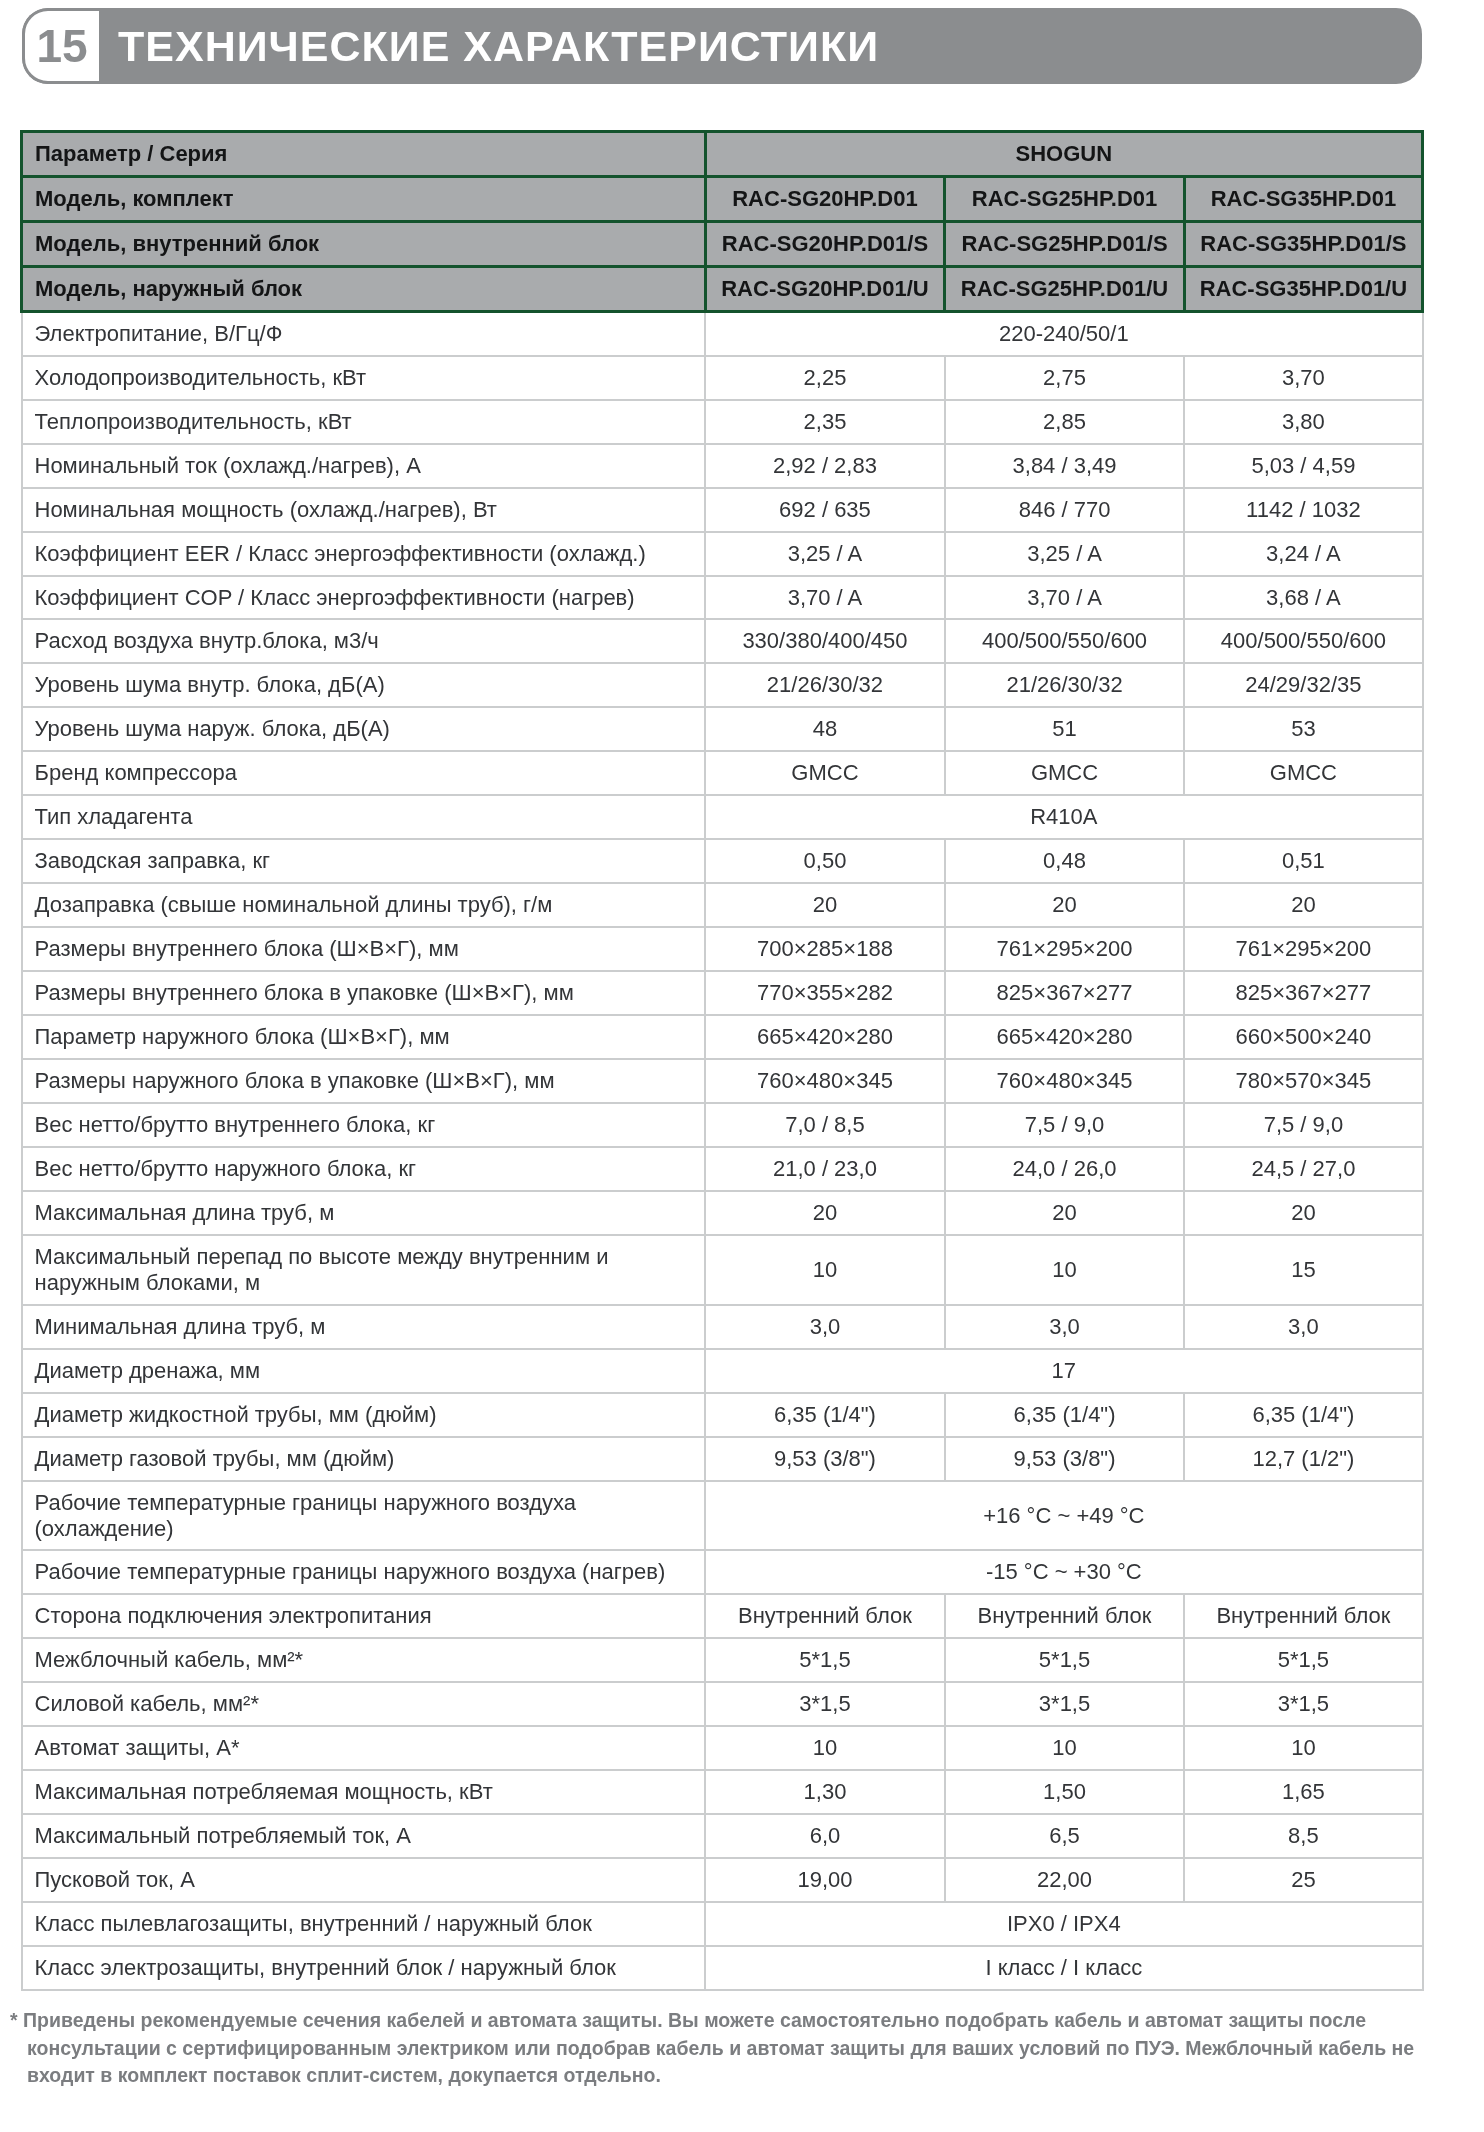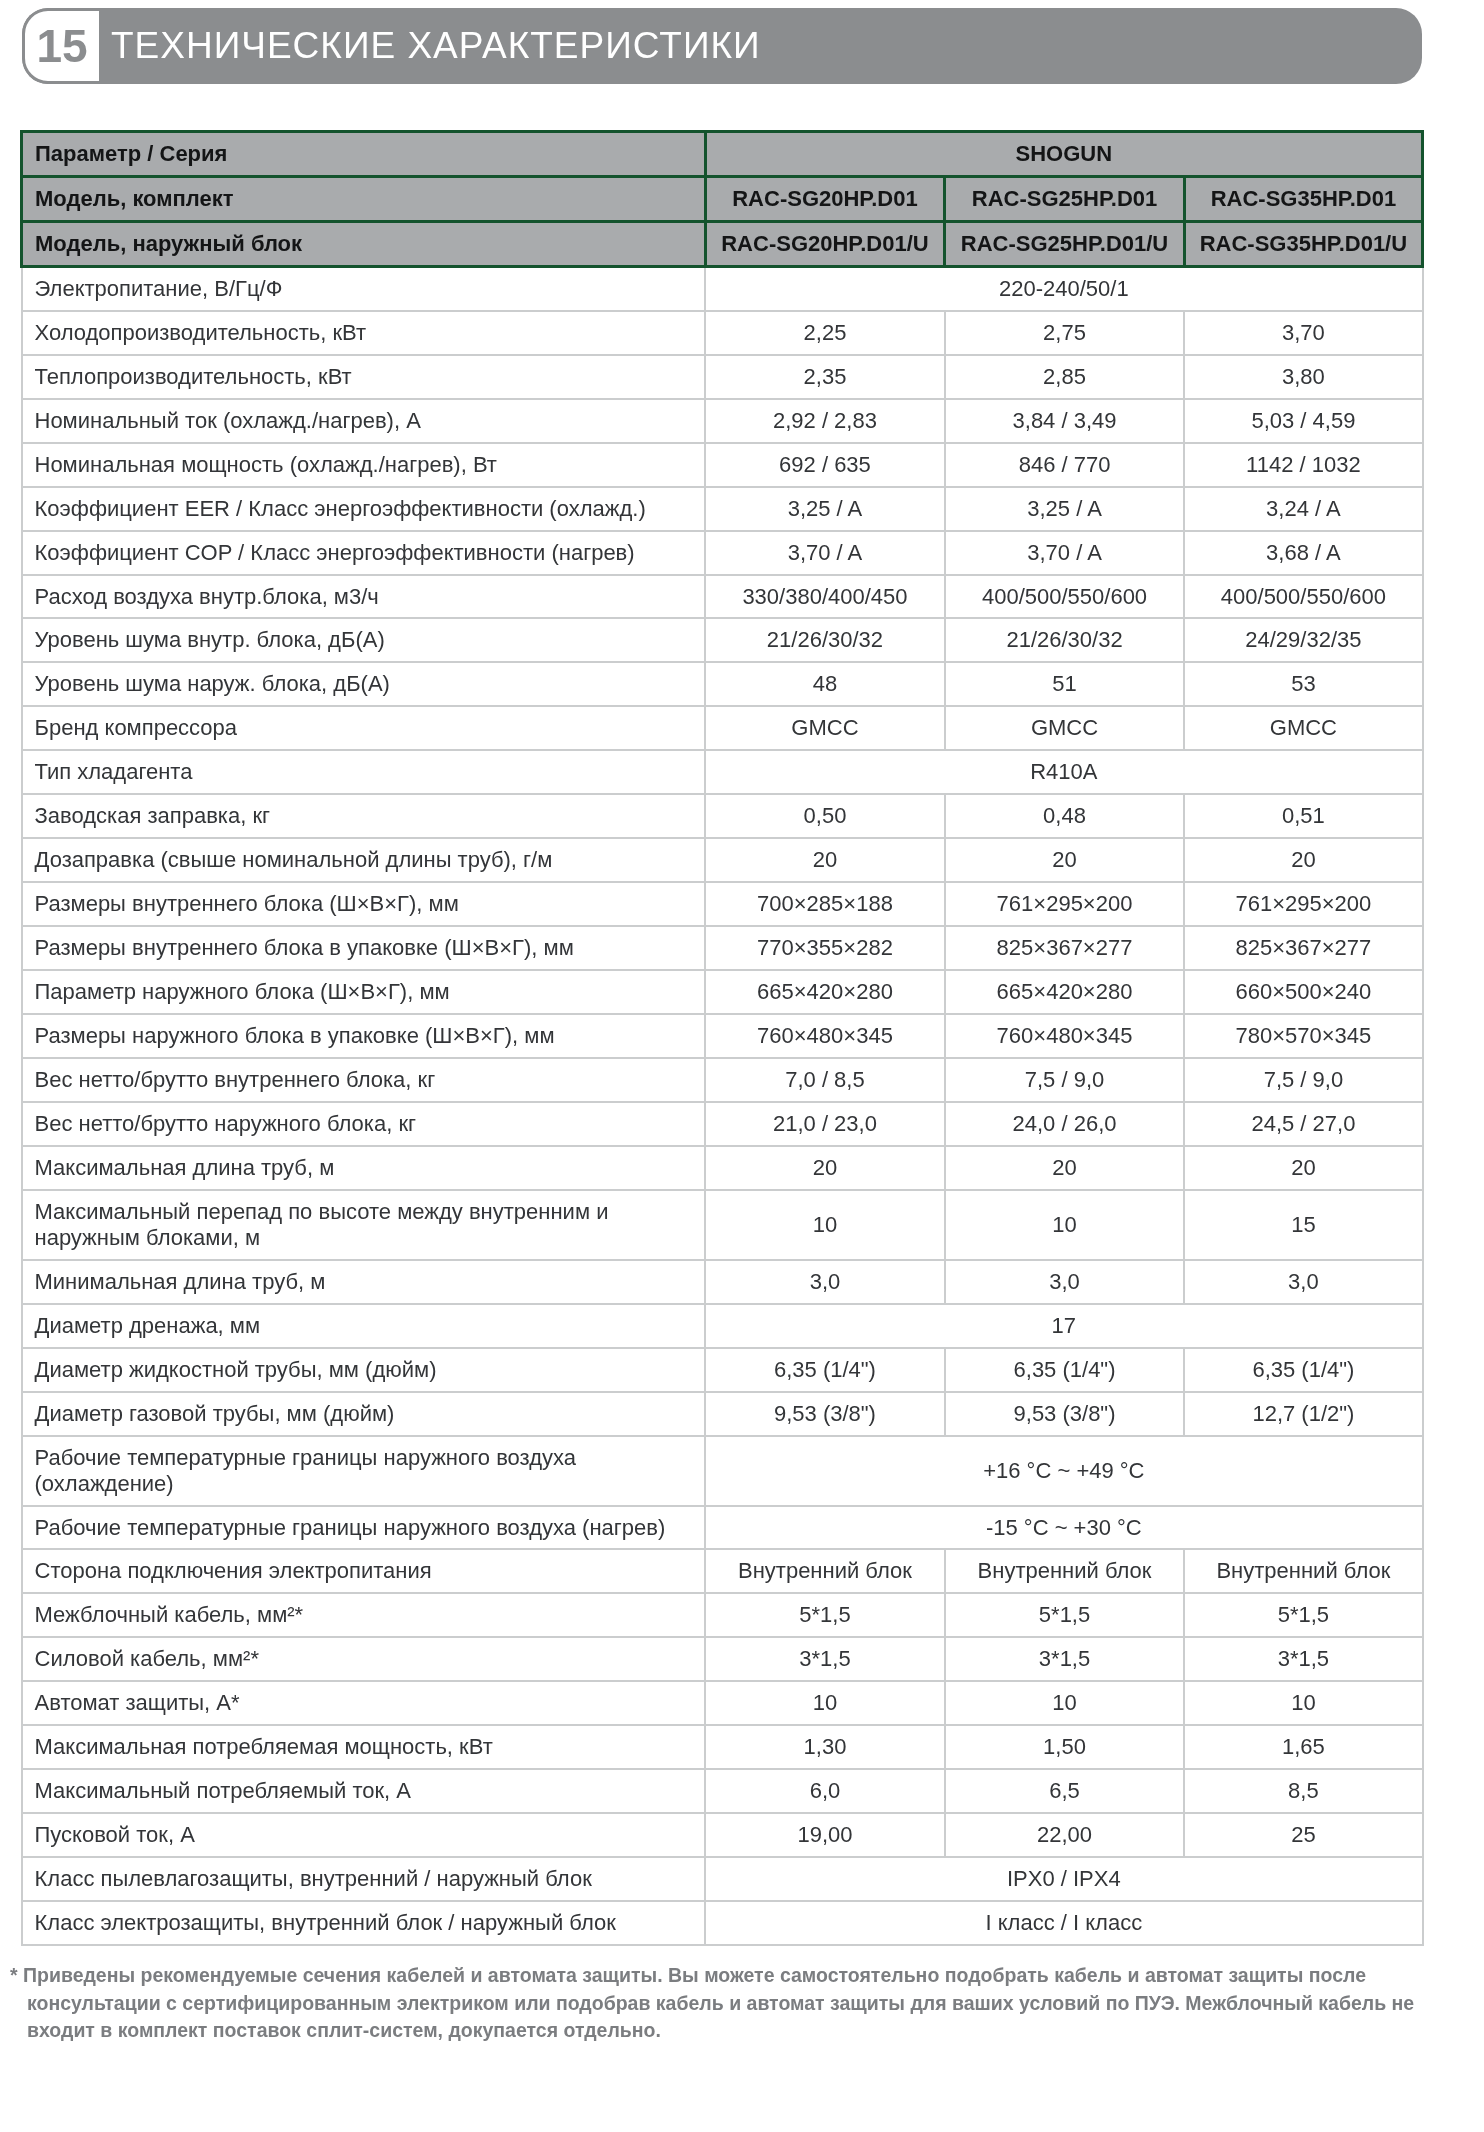--- a/index.html
+++ b/index.html
@@ -34,24 +34,24 @@
     border: 3px solid #8b8d8f;
     box-sizing: border-box;
     display: flex;
     align-items: center;
     justify-content: center;
     color: #8b8d8f;
     font-size: 46px;
     font-weight: 800;
   }
   .title-text {
-    margin-left: 9px;
+    margin-left: 16px;
     color: #ffffff;
-    font-size: 37px;
-    font-weight: 400;
+    font-size: 43px;
+    font-weight: 700;
     letter-spacing: 1px;
     white-space: nowrap;
   }
   
   table.spec {
     margin: 46px 20px 0 20px;
     width: calc(100% - 40px);
     border-collapse: collapse;
     table-layout: fixed;
   }
@@ -112,20 +112,26 @@
         <td class="lbl">Параметр / Серия</td>
         <td class="val" colspan="3">SHOGUN</td>
       </tr>
     <tr class="hrow">
           <td class="lbl">Модель, комплект</td>
           <td class="val">RAC-SG20HP.D01</td>
           <td class="val">RAC-SG25HP.D01</td>
           <td class="val">RAC-SG35HP.D01</td>
         </tr>
         <tr class="hrow">
+          <td class="lbl">Модель, внутренний блок</td>
+          <td class="val">RAC-SG20HP.D01/S</td>
+          <td class="val">RAC-SG25HP.D01/S</td>
+          <td class="val">RAC-SG35HP.D01/S</td>
+        </tr>
+        <tr class="hrow">
           <td class="lbl">Модель, наружный блок</td>
           <td class="val">RAC-SG20HP.D01/U</td>
           <td class="val">RAC-SG25HP.D01/U</td>
           <td class="val">RAC-SG35HP.D01/U</td>
         </tr>
         <tr>
           <td class="lbl">Электропитание, В/Гц/Ф</td>
           <td class="val" colspan="3">220-240/50/1</td>
         </tr>
         <tr>

